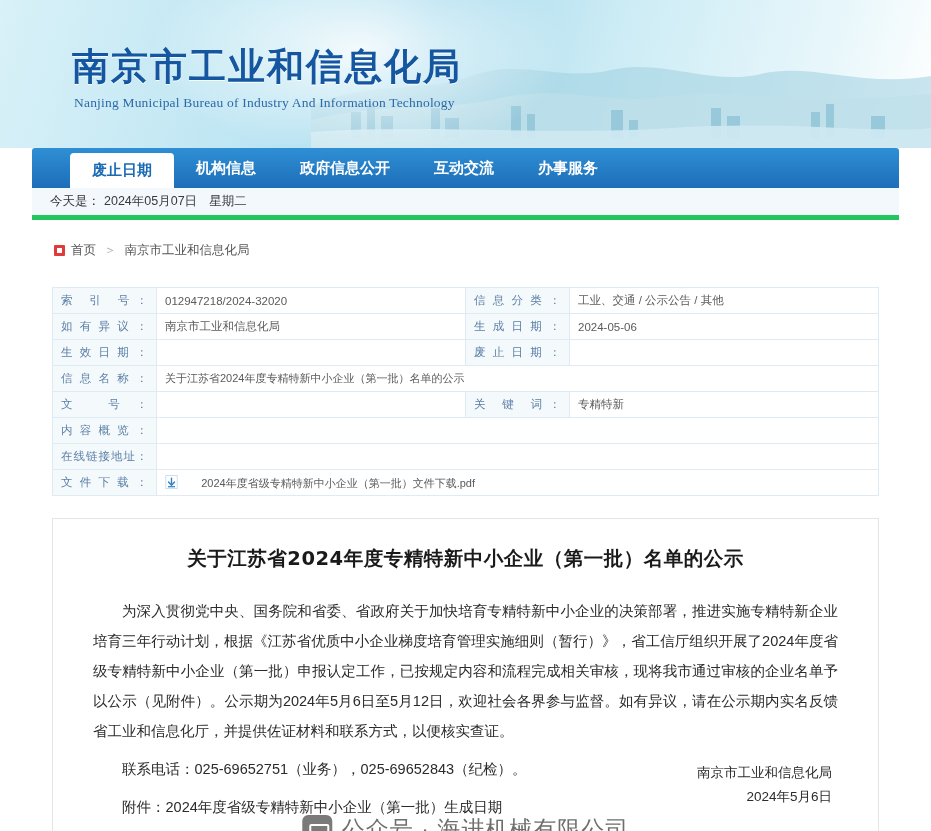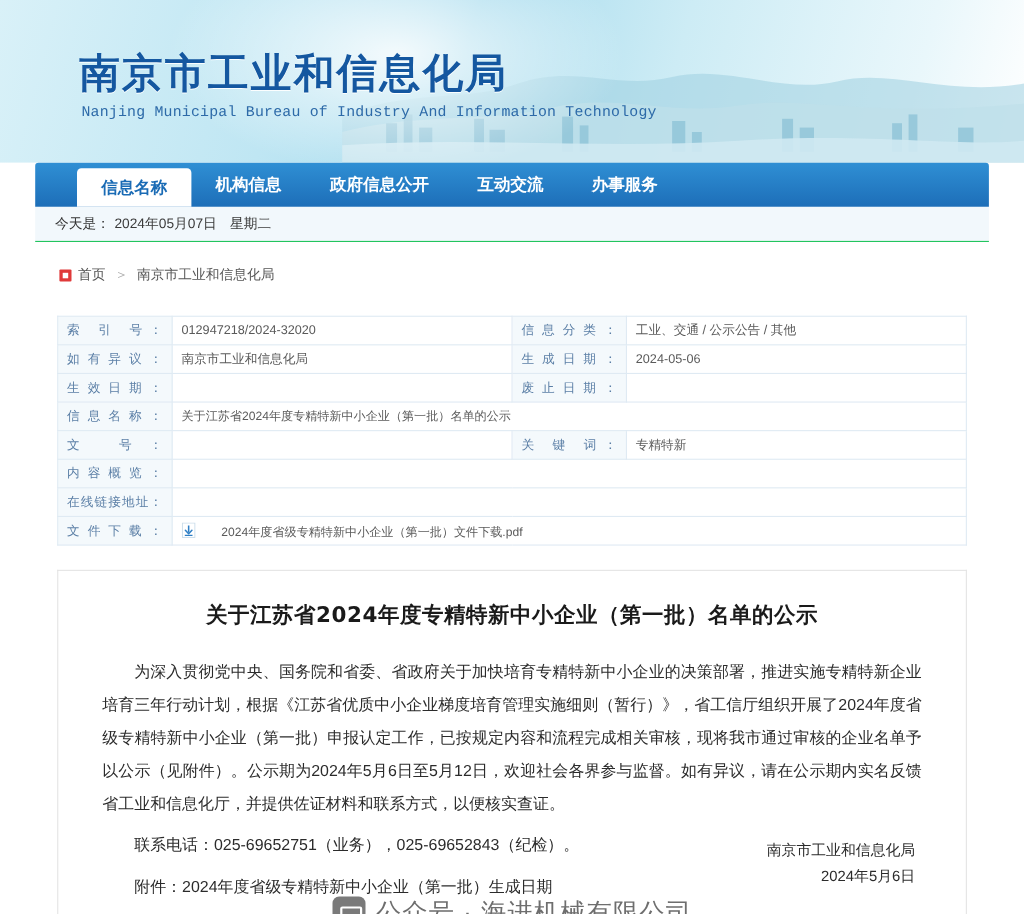--- a/index.html
+++ b/index.html
@@ -36,21 +36,21 @@
     position: absolute; left: 72px; top: 42px;
     font-family: "DejaVu Sans", sans-serif;
     font-size: 37px;
     font-weight: bold;
     letter-spacing: 2px;
     color: #1457a0;
     text-shadow: 0 1px 0 rgba(255,255,255,0.9);
   }
   .banner-sub {
     position: absolute; left: 74px; top: 95px;
-    font-family: Liberation Mono, monospace;
+    font-family: Liberation Serif, serif;
     font-size: 13.5px;
     color: #2d6aa8;
     letter-spacing: 0.2px;
   }
 
   
   .navwrap {
     position: relative;
     height: 40px;
     margin: 0 32px;
@@ -104,21 +104,21 @@
     color: #fff; font-size: 13px;
     display: flex; align-items: center;
     cursor: pointer;
   }
 
   
   .datebar {
     margin: 0 32px;
     height: 32px;
     background: #f2f8fc;
-    border-bottom: 1px solid #22c55e;
+    border-bottom: 5px solid #22c55e;
     display: flex; align-items: center;
     padding-left: 18px;
     font-size: 12.5px;
     color: #3a3a3a;
   }
   .datebar .d1 { color: #333; }
   .datebar .d2 { margin-left: 4px; }
   .datebar .d3 { margin-left: 12px; }
 
   
@@ -247,21 +247,21 @@
     </g>
     <path d="M0,96 C120,88 240,100 360,92 C480,84 560,98 620,92 L620,112 L0,112 Z" fill="#cfe9f2" opacity="0.9"></path>
   </svg>
   <div class="glow"></div>
   <div class="banner-title">南京市工业和信息化局</div>
   <div class="banner-sub">Nanjing Municipal Bureau of Industry And Information Technology</div>
 </div>
 
 <div class="navwrap">
   <div class="nav-items">
-    <div class="nav-item active">信息名称</div>
+    <div class="nav-item active">废止日期</div>
     <div class="nav-item">机构信息</div>
     <div class="nav-item">政府信息公开</div>
     <div class="nav-item">互动交流</div>
     <div class="nav-item">办事服务</div>
   </div>
 </div>
 
 <div class="datebar">
   <span class="d1">今天是：</span>
   <span class="d2">2024年05月07日</span>

